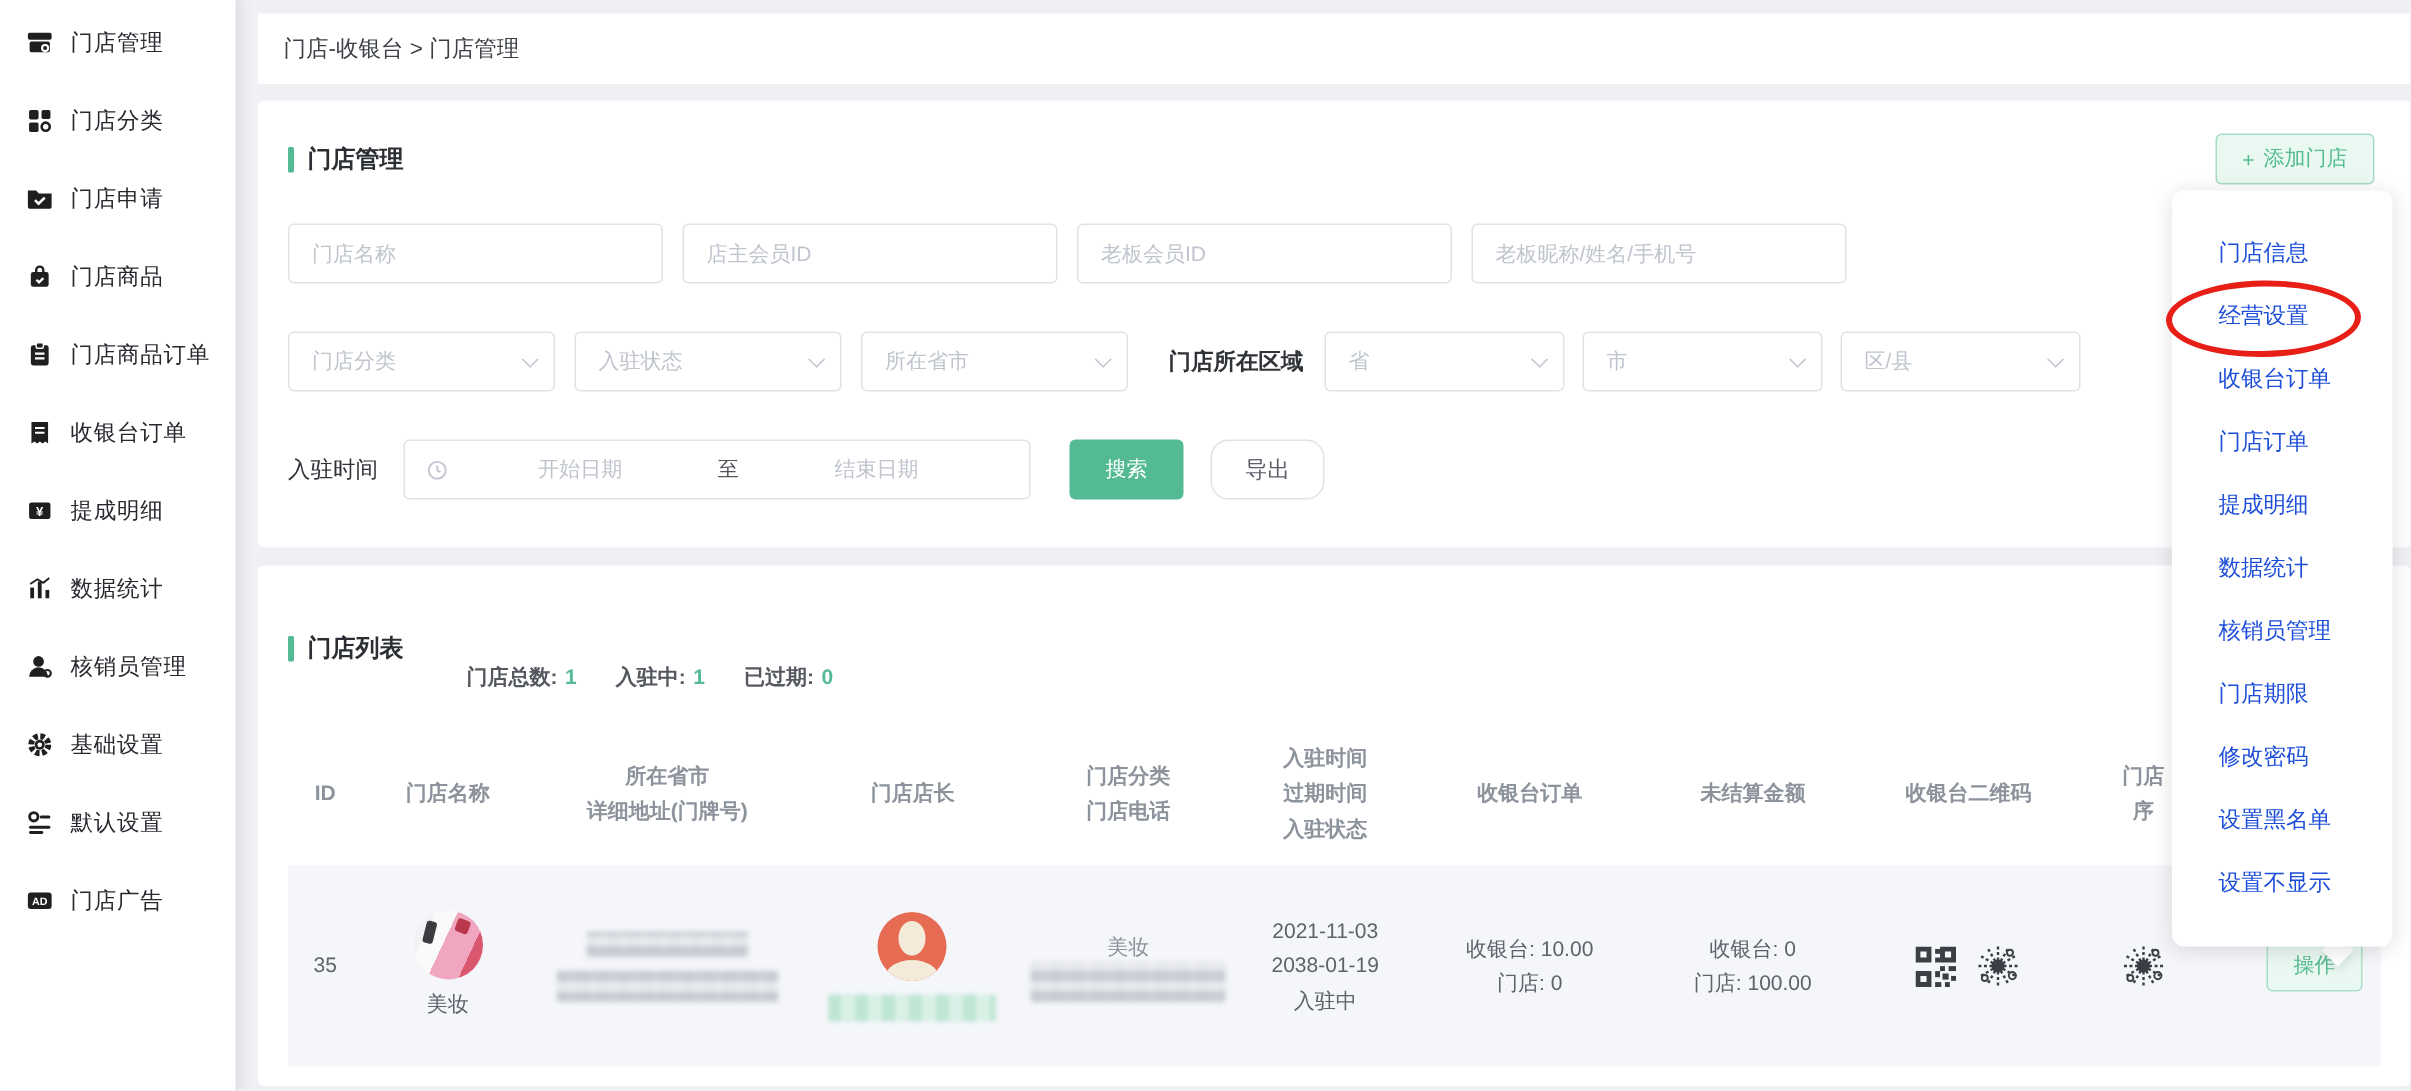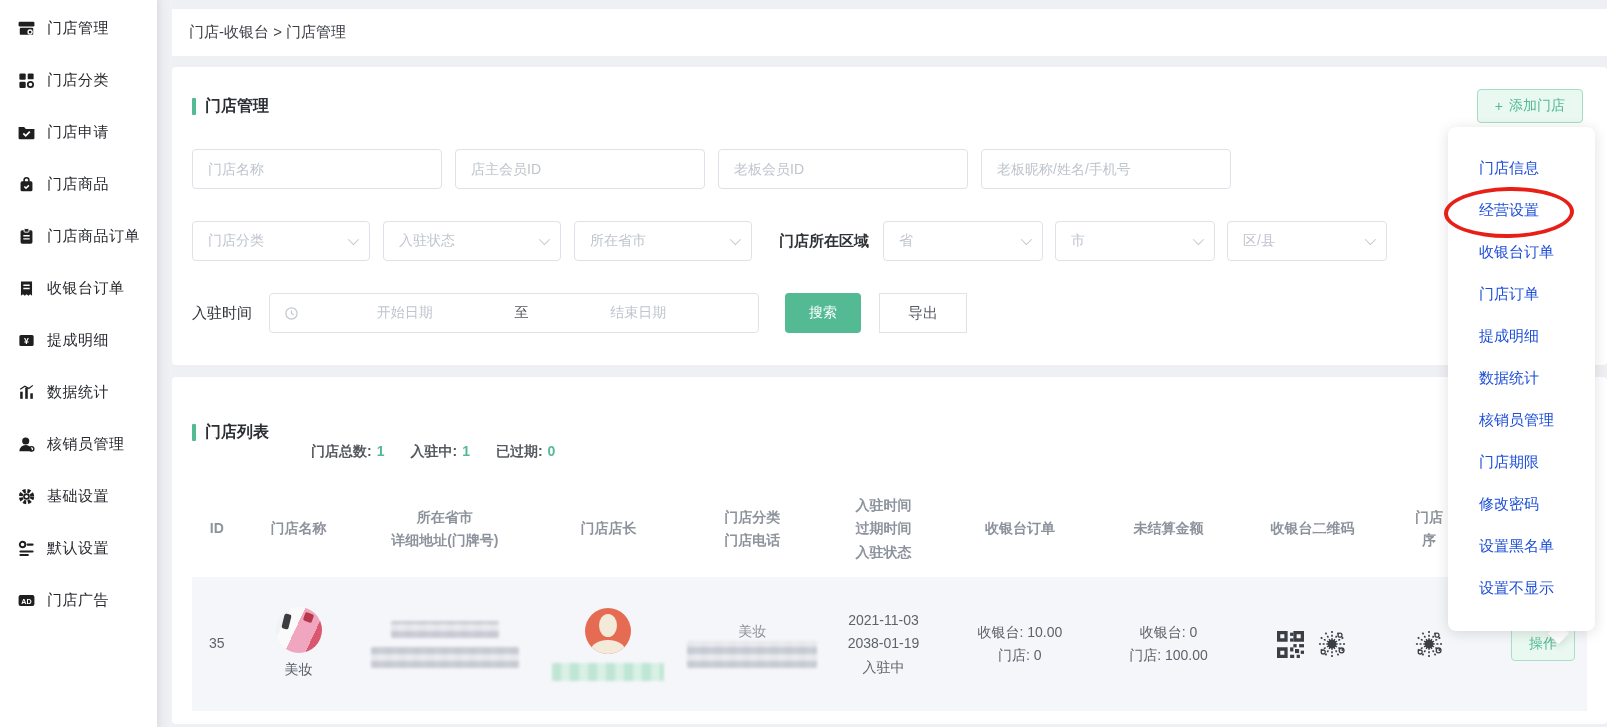--- a/index.html
+++ b/index.html
@@ -31,26 +31,26 @@
   .f-input::placeholder { color:#bfc4cd; opacity:1; }
 
   .row2 { margin-top:32px; }
   .f-select { width:178px; height:40px; border:1px solid #dfe2e8; border-radius:4px; display:flex; align-items:center; justify-content:space-between; padding:0 13px 0 15px; font-size:14px; color:#bfc4cd; cursor:pointer; background:#fff; margin-right:13px; }
   .f-select.region { width:160px; margin-right:12px; }
   .chev { width:8px; height:8px; border-right:1.6px solid #c3c8d0; border-bottom:1.6px solid #c3c8d0; transform:rotate(45deg) translateY(-2px); flex:0 0 auto; }
   .region-label { font-size:15px; color:#2f3237; font-weight:bold; margin:0 14px 0 14px; white-space:nowrap; }
 
   .row3 { margin-top:32px; }
   .date-label { font-size:15px; color:#2f3237; margin-right:17px; white-space:nowrap; }
-  .date-box { width:490px; height:40px; border:1px solid #dfe2e8; border-radius:4px; display:flex; align-items:center; padding:0 14px; background:#fff; cursor:pointer; }
+  .date-box { width:418px; height:40px; border:1px solid #dfe2e8; border-radius:4px; display:flex; align-items:center; padding:0 14px; background:#fff; cursor:pointer; }
   .date-box svg { width:15px; height:15px; flex:0 0 auto; }
   .d-seg { flex:1; text-align:center; font-size:14px; color:#bfc4cd; }
   .d-to { font-size:14px; color:#53565c; padding:0 4px; }
   .btn-search { margin-left:26px; width:76px; height:40px; background:#53ba93; color:#fff; border:none; border-radius:4px; font-size:14px; cursor:pointer; font-family:inherit; }
-  .btn-export { margin-left:18px; width:88px; height:40px; background:#fff; color:#5a5e66; border:1px solid #dfe2e8; border-radius:0; font-size:15px; cursor:pointer; font-family:Liberation Mono, monospace; }
+  .btn-export { margin-left:18px; width:76px; height:40px; background:#fff; color:#5a5e66; border:1px solid #dfe2e8; border-radius:12px; font-size:15px; cursor:pointer; font-family:Liberation Mono, monospace; }
 
   
   .card-list { margin-top:12px; padding:26px 20px 0 20px; height:347px; overflow:hidden; }
   .list-head { display:flex; align-items:center; }
   .stats { display:flex; align-items:center; margin-left:42px; gap:26px;margin-top:40px; }
   .stat { font-size:14px; font-weight:bold; color:#55595f; }
   .stat b { color:#53ba93; font-weight:bold; margin-left:5px; }
 
   .tbl { margin-top:22px; }
   .tr { display:flex; align-items:center; }

